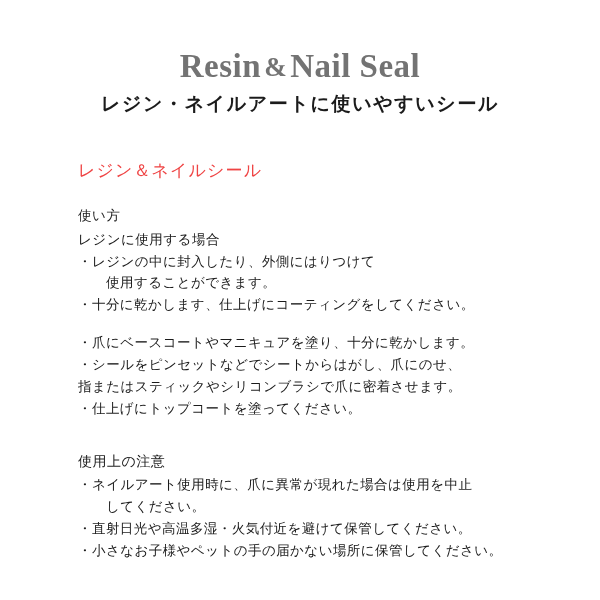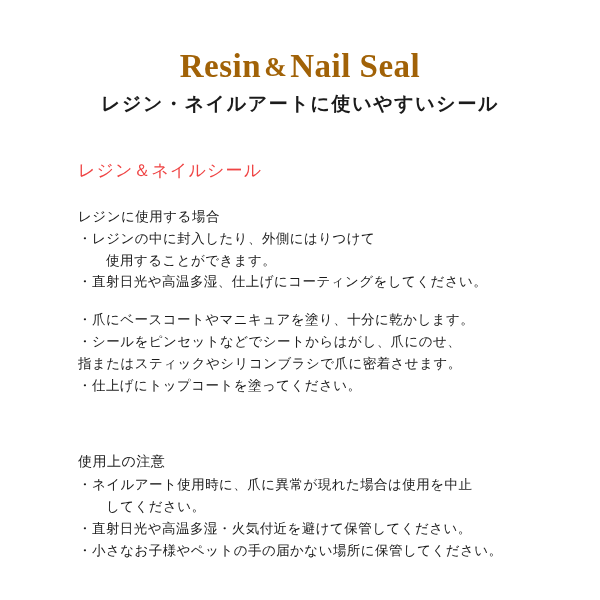--- a/index.html
+++ b/index.html
@@ -27,21 +27,21 @@
     left: 0;
     top: 48px;
     width: 600px;
     text-align: center;
   }
   .main-title {
     font-family: "Liberation Serif", "DejaVu Serif", serif;
     font-size: 33px;
     font-weight: 700;
     letter-spacing: 0.5px;
-    color: #a16207;
+    color: #737373;
     line-height: 1.1;
     margin: 0;
     white-space: nowrap;
   }
   .main-title .amp {
     font-size: 27px;
     padding: 0 3px;
     position: relative;
     top: -1px;
   }
@@ -119,26 +119,27 @@
     <div class="main-title">
       <span>Resin</span><span class="amp">&amp;</span><span>Nail Seal</span>
     </div>
     <div class="sub-title">レジン・ネイルアートに使いやすいシール</div>
   </div>
 
   <div class="body-block">
 
     <div class="section-heading">レジン＆ネイルシール</div>
 
+    <div class="lead">使い方</div>
 
     <div class="group">
       <div class="group-title">レジンに使用する場合</div>
       <div class="line">・レジンの中に封入したり、外側にはりつけて</div>
       <div class="line indent">使用することができます。</div>
-      <div class="line">・直射日光や高温多湿、仕上げにコーティングをしてください。</div>
+      <div class="line">・十分に乾かします、仕上げにコーティングをしてください。</div>
     </div>
 
     <div class="group">
       <div class="line">・爪にベースコートやマニキュアを塗り、十分に乾かします。</div>
       <div class="line">・シールをピンセットなどでシートからはがし、爪にのせ、</div>
       <div class="line">指またはスティックやシリコンブラシで爪に密着させます。</div>
       <div class="line">・仕上げにトップコートを塗ってください。</div>
     </div>
 
   </div>

